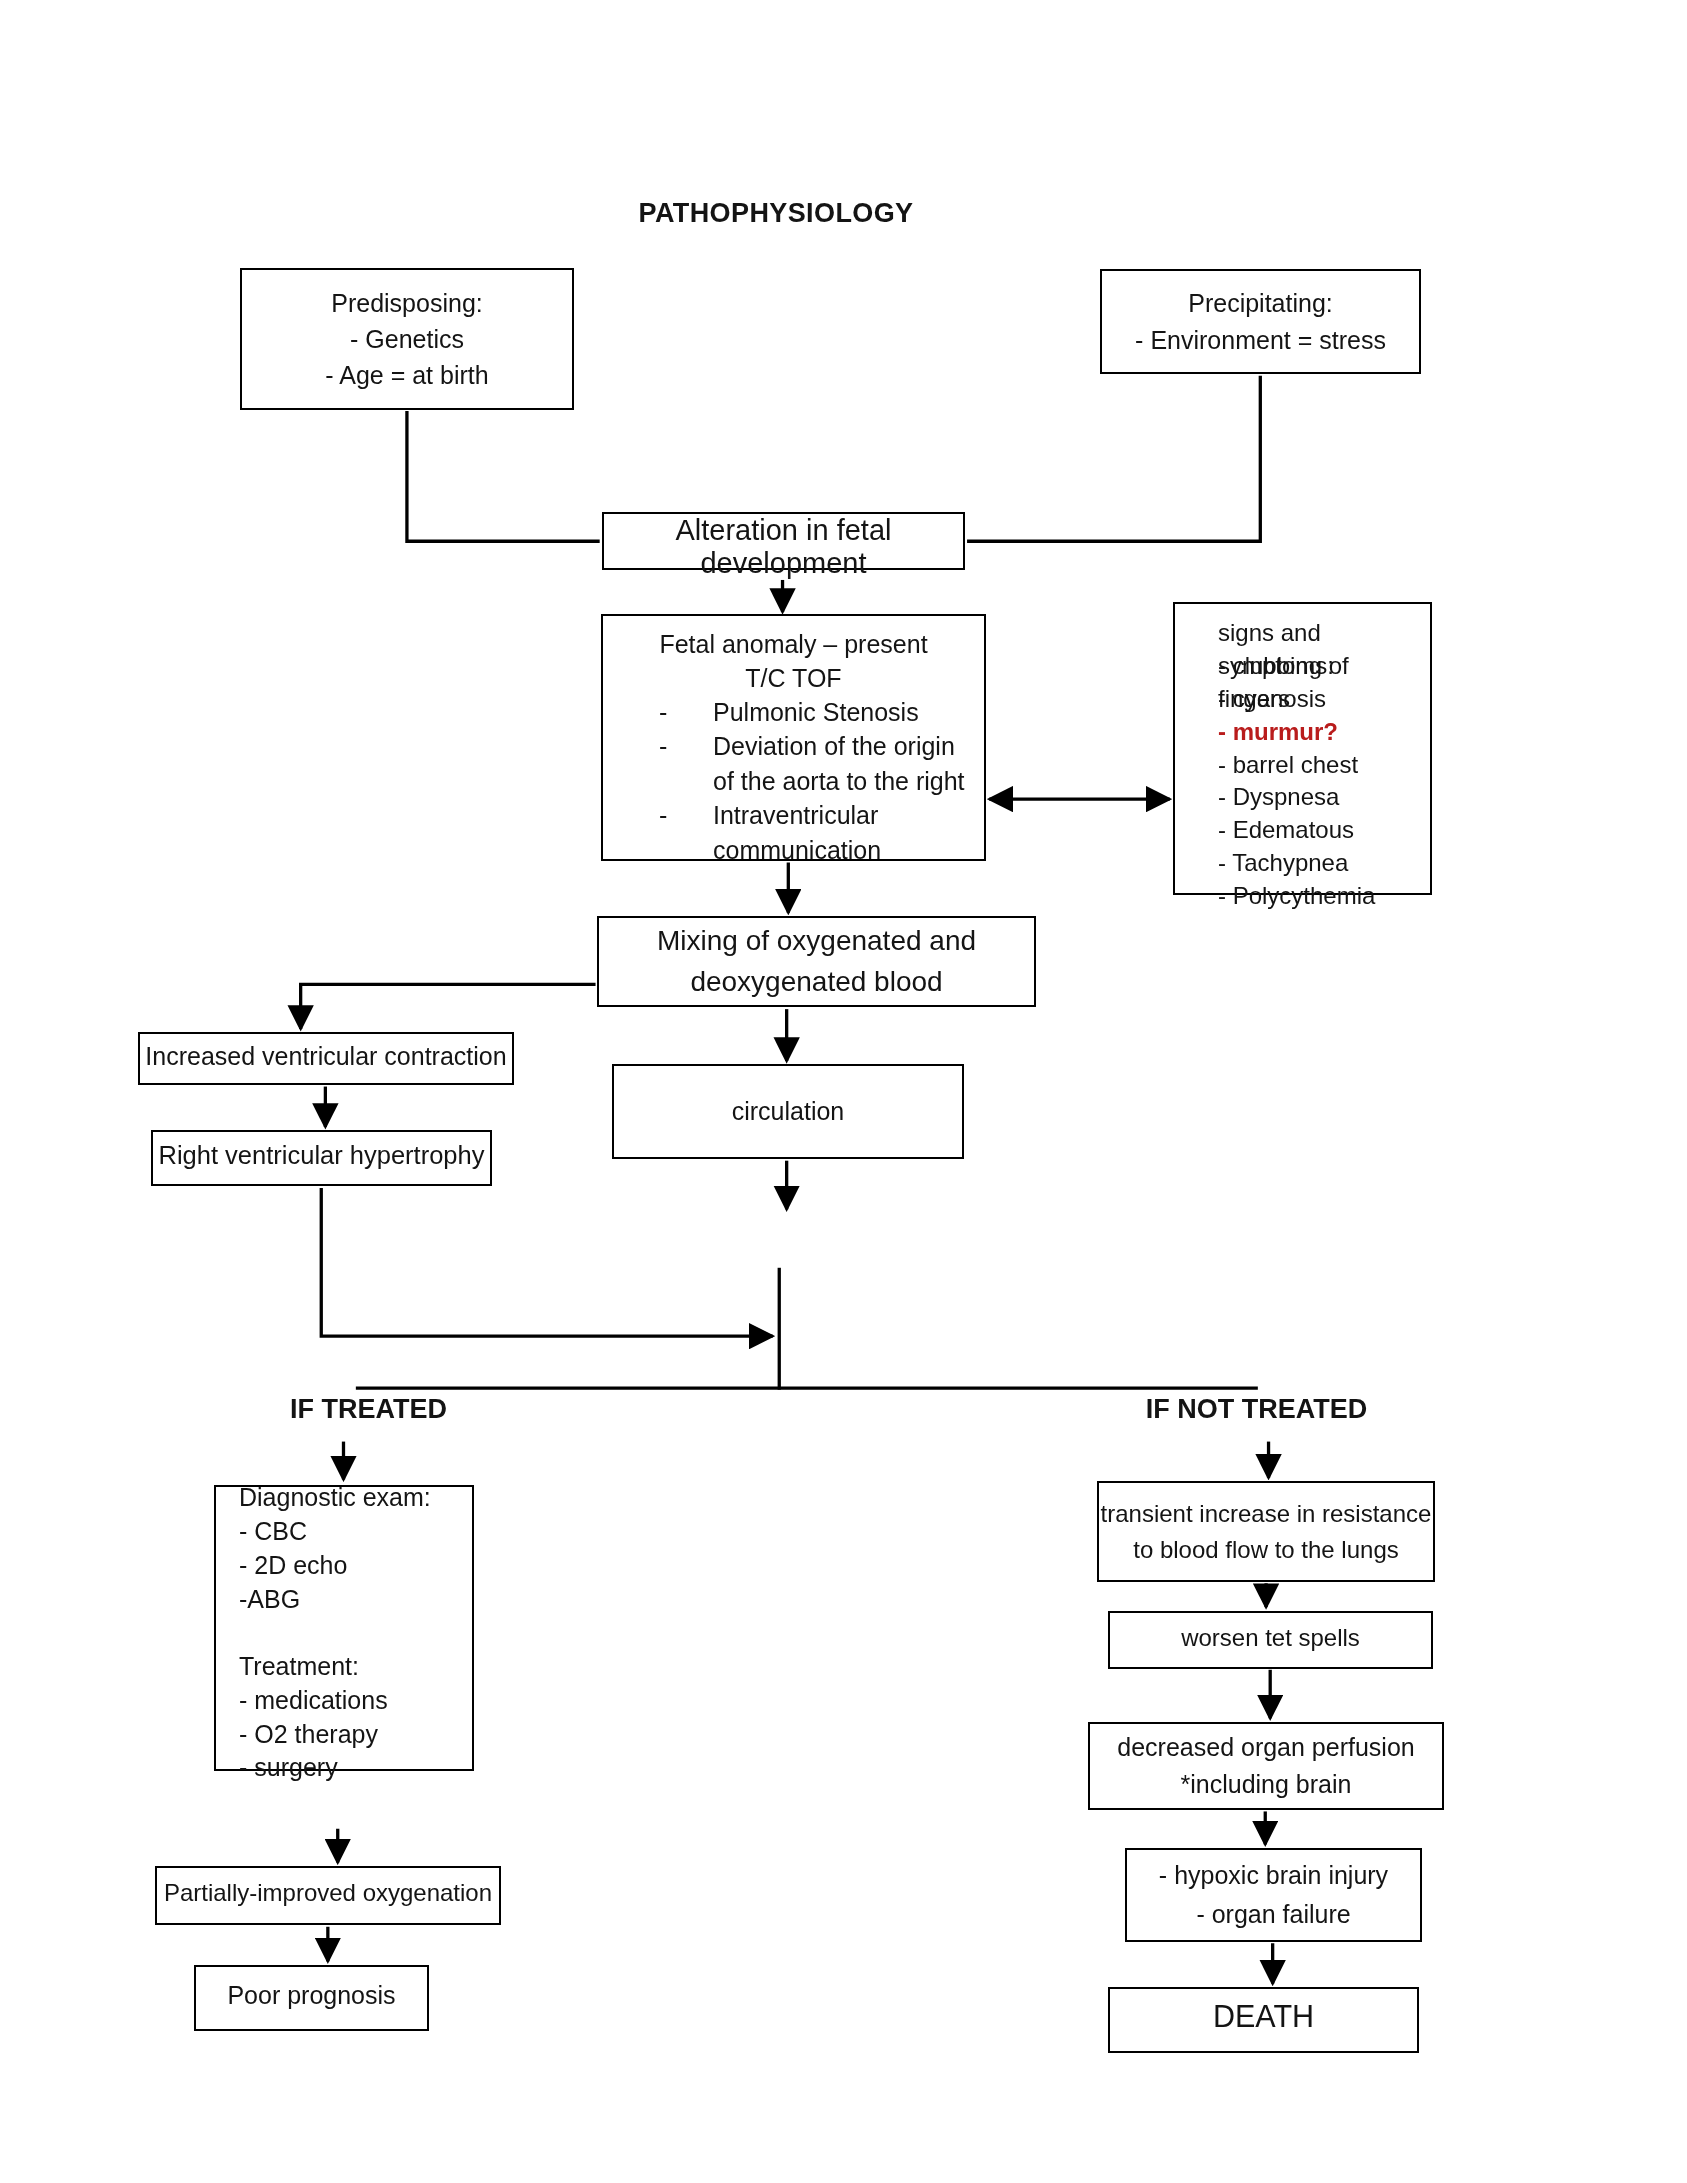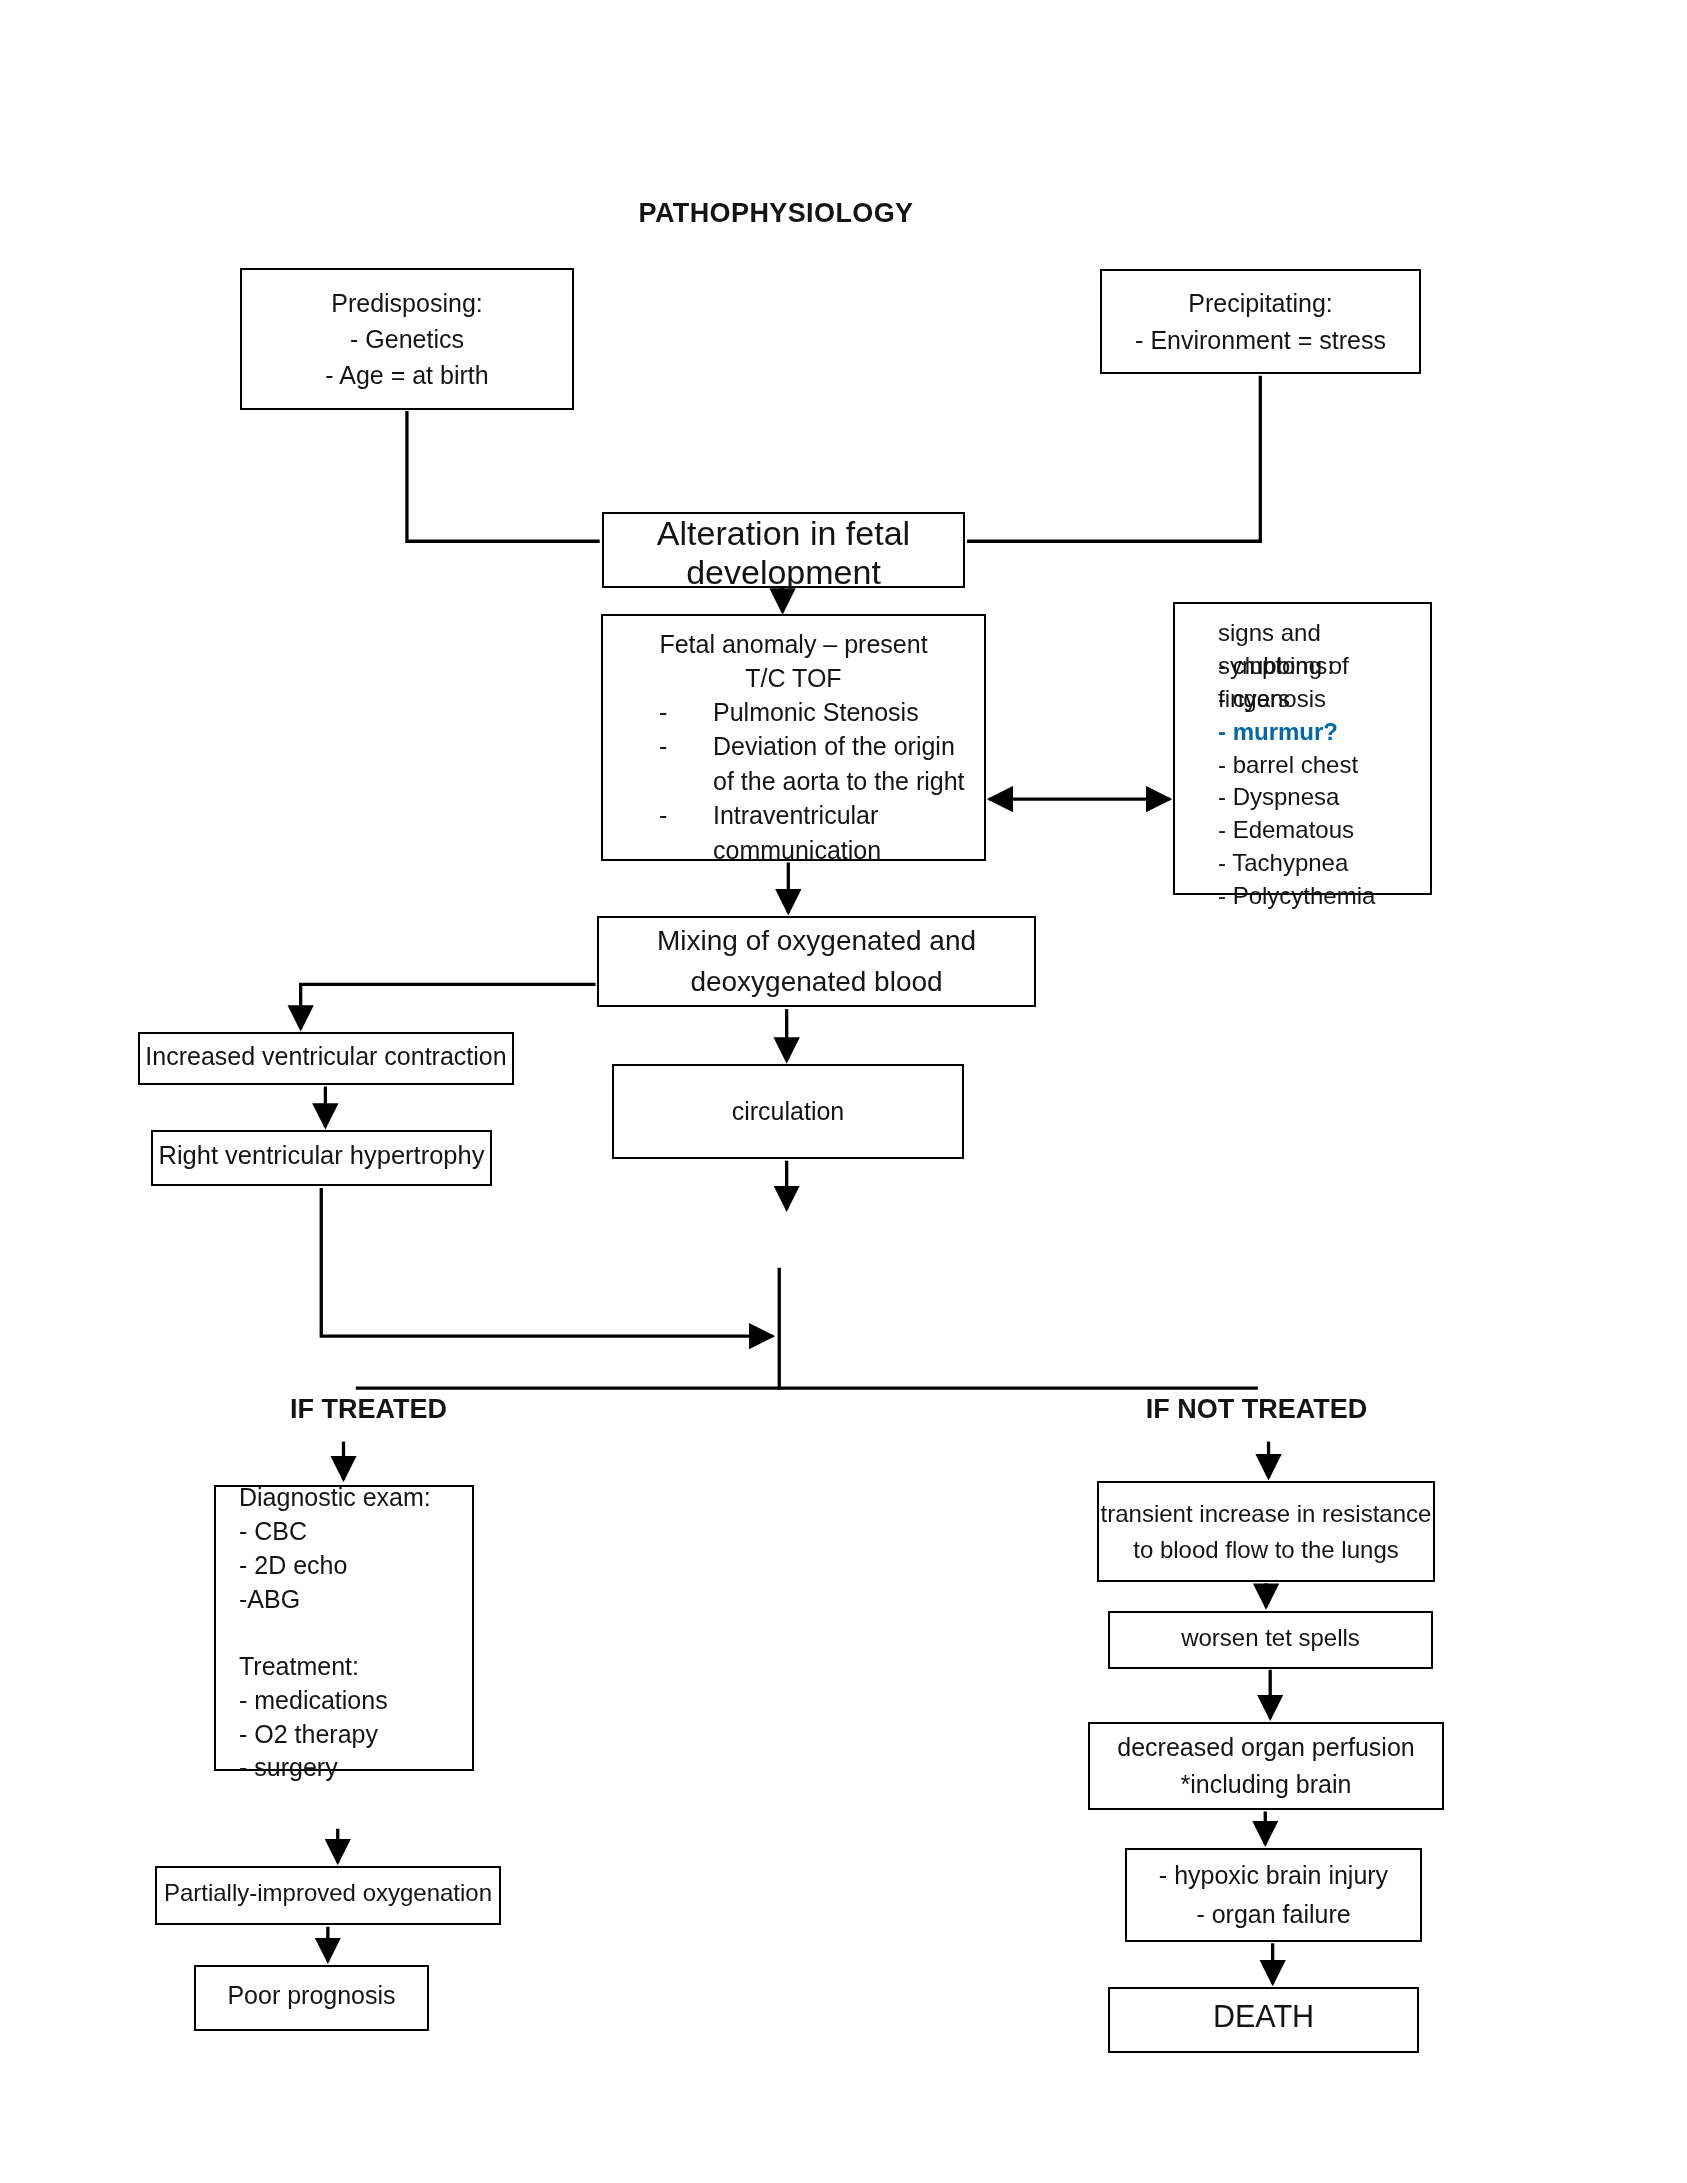--- a/index.html
+++ b/index.html
@@ -33,29 +33,29 @@
   }
   .branch-label{
     position:absolute;
     font-weight:bold;
     font-size:27px;
     text-align:center;
   }
   
   #box-predisposing{left:240px;top:268px;width:334px;height:142px;font-size:25px;line-height:1.45;}
   #box-precipitating{left:1100px;top:269px;width:321px;height:105px;font-size:25px;line-height:1.45;}
-  #box-alteration{left:602px;top:512px;width:363px;height:76px;font-size:34px;}
+  #box-alteration{left:602px;top:512px;width:363px;height:58px;font-size:29px;}
   #box-fetal{left:601px;top:614px;width:385px;height:247px;font-size:25px;line-height:1.38;padding:11px 0;justify-content:flex-start;}
   #box-fetal .bullets{width:100%;text-align:left;}
   .bullet-row{display:flex;padding-left:56px;}
   .bullet-dash{width:54px;flex:none;}
   .bullet-text{flex:1;padding-right:11.5px;}
   #box-signs{left:1173px;top:602px;width:259px;height:293px;font-size:24px;line-height:1.37;padding:13px 8.2px 8.2px 43px;}
   #box-signs .t-line{min-height:1.37em;}
-  .murmur{color:#0369a1;font-weight:bold;}
+  .murmur{color:#b91c1c;font-weight:bold;}
   #box-mixing{left:597px;top:916px;width:439px;height:91px;font-size:28px;line-height:1.45;}
   #box-increased{left:138px;top:1032px;width:376px;height:53px;font-size:25px;white-space:nowrap;}
   #box-rvh{left:151px;top:1130px;width:341px;height:56px;font-size:25.5px;white-space:nowrap;}
   #box-decrease{left:612px;top:1064px;width:352px;height:95px;font-size:25px;line-height:1.55;}
   #box-hypoxia{left:596px;top:1213px;width:368px;height:54px;font-size:25px;}
   #label-treated{left:245px;top:1394px;width:247px;}
   #label-not-treated{left:1133px;top:1394px;width:247px;}
   #box-diagnostic{left:214px;top:1485px;width:260px;height:286px;font-size:25px;line-height:1.42;padding:15px 6.6px 6.6px 23px;justify-content:center;}
   #box-partially{left:155px;top:1866px;width:346px;height:59px;font-size:24px;white-space:nowrap;}
   #box-poor{left:194px;top:1965px;width:235px;height:66px;font-size:25px;}

